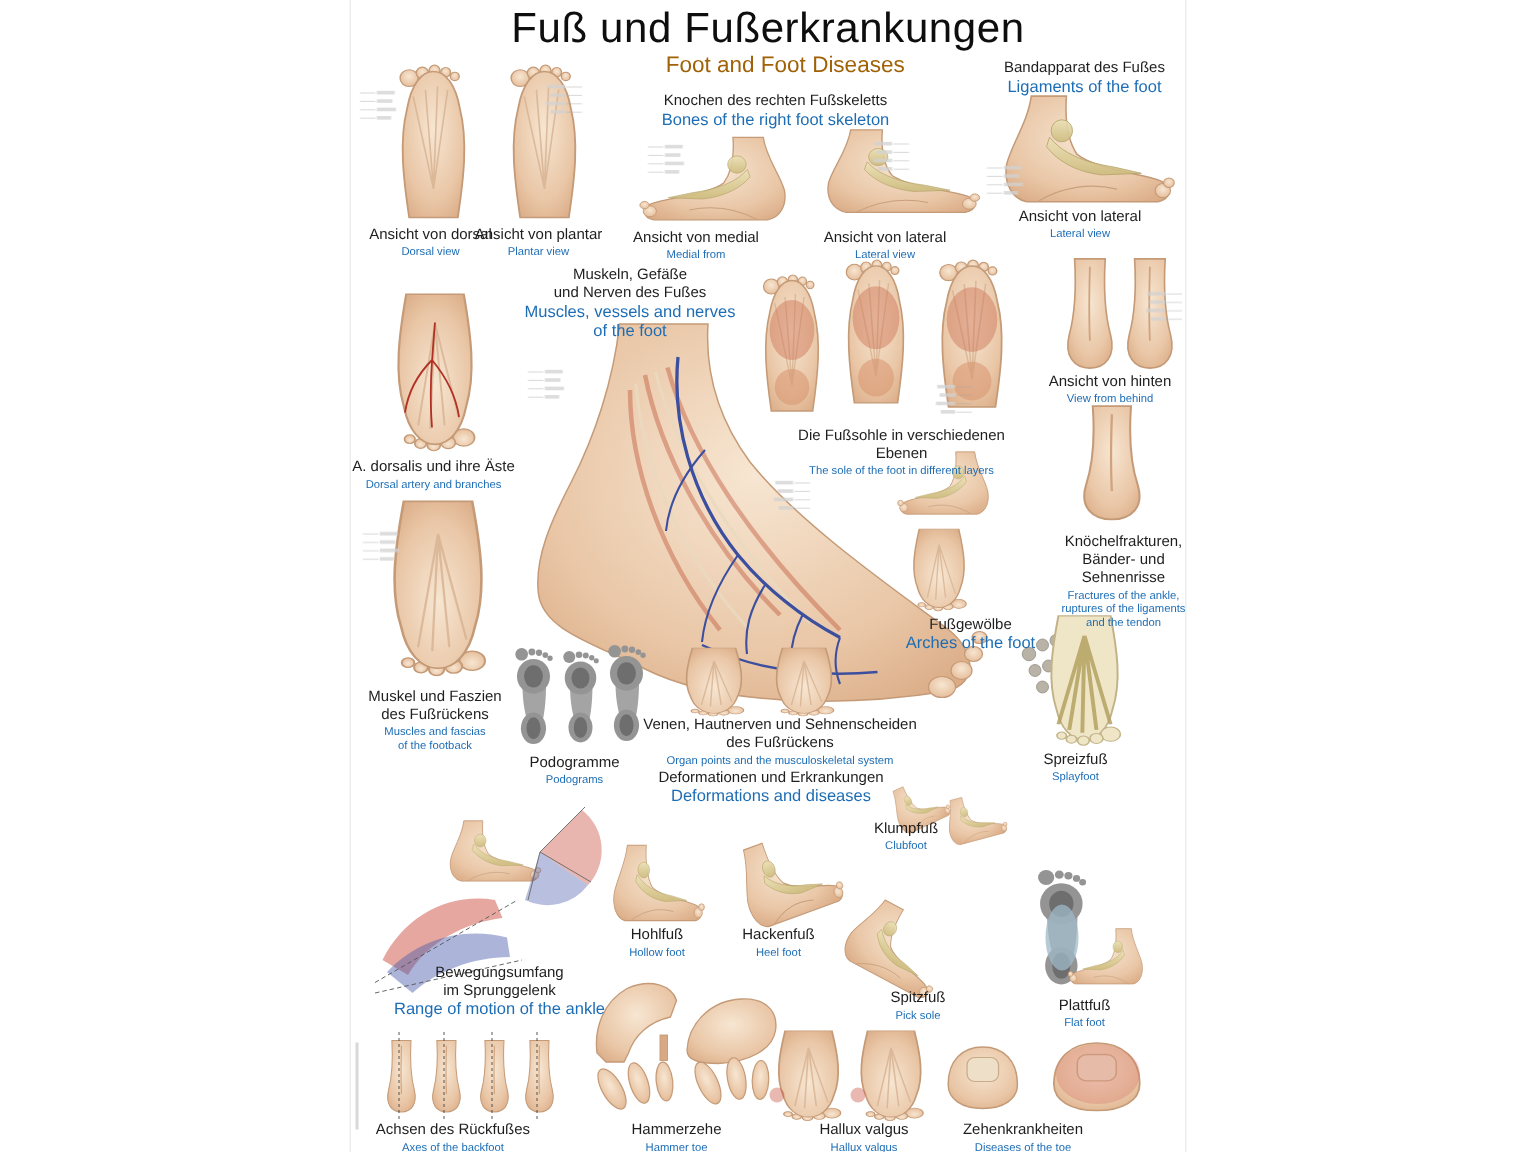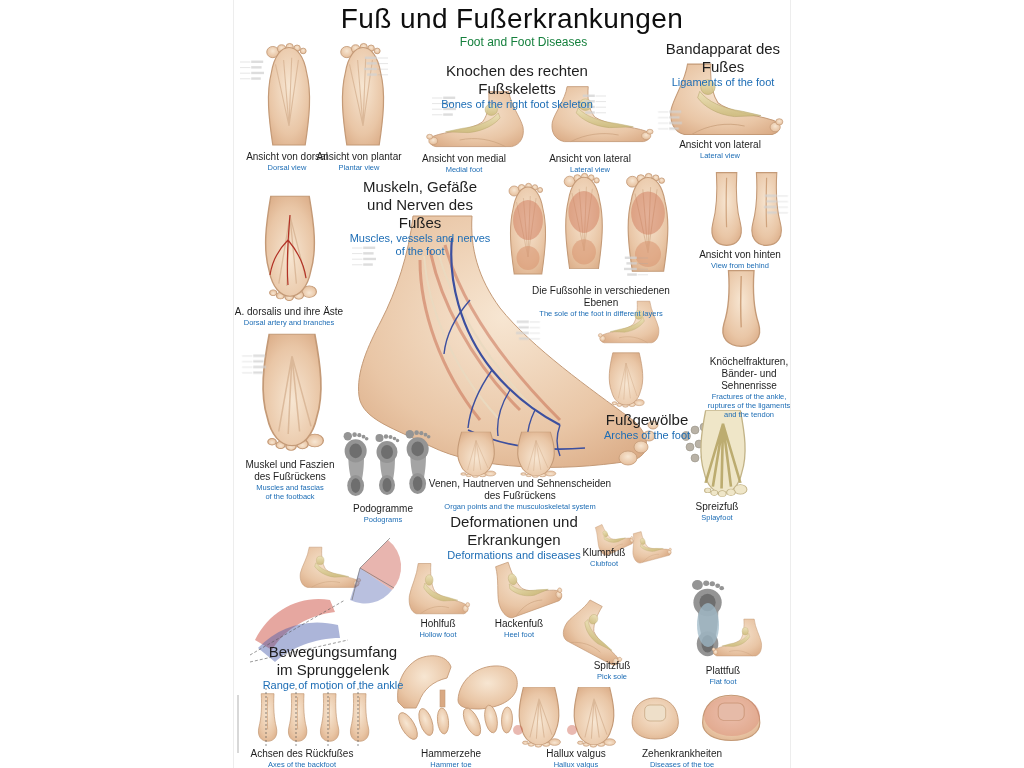--- a/index.html
+++ b/index.html
@@ -2,25 +2,25 @@
 <html><head>
 <meta charset="utf-8">
 <style>
   html,body{margin:0;padding:0;background:#ffffff;width:1024px;height:768px;overflow:hidden;
     font-family:"Liberation Sans",sans-serif;}
   #poster{position:relative;width:1024px;height:768px;background:#ffffff;}
   #art{position:absolute;left:0;top:0;}
   .edge{position:absolute;top:0;bottom:0;width:1px;background:#ededed;}
   #title{position:absolute;top:4px;left:0;width:100%;text-align:center;}
   #title .de{font-size:28px;color:#0e0e0e;letter-spacing:.4px;line-height:1.05;}
-  #title .en{font-size:12px;color:#15803d;margin-top:2px;padding-left:23px;}
+  #title .en{font-size:15px;color:#a16207;margin-top:2px;padding-left:23px;}
   .cap{position:absolute;text-align:center;line-height:1.2;}
   .cap .de{color:#1e1e1e;font-size:10px;white-space:pre-line;}
   .cap .en{color:#1d6db5;font-size:7.5px;white-space:pre-line;}
-  .cap.hdr .de{font-size:15px;}
+  .cap.hdr .de{font-size:10px;}
   .cap.hdr .en{font-size:11px;}
 </style>
 </head>
 <body>
 
 <div id="poster">
   <div class="edge" style="left:233px"></div>
   <div class="edge" style="left:790px"></div>
 
   <svg id="art" width="1024" height="768">
@@ -250,21 +250,21 @@
   <div class="cap" style="left:237px;top:151px;width:100px">
     <div class="de">Ansicht von dorsal</div>
     <div class="en">Dorsal view</div>
   </div>
   <div class="cap" style="left:309px;top:151px;width:100px">
     <div class="de">Ansicht von plantar</div>
     <div class="en">Plantar view</div>
   </div>
   <div class="cap" style="left:414px;top:153px;width:100px">
     <div class="de">Ansicht von medial</div>
-    <div class="en">Medial foot</div>
+    <div class="en">Medial from</div>
   </div>
   <div class="cap" style="left:540px;top:153px;width:100px">
     <div class="de">Ansicht von lateral</div>
     <div class="en">Lateral view</div>
   </div>
   <div class="cap" style="left:670px;top:139px;width:100px">
     <div class="de">Ansicht von lateral</div>
     <div class="en">Lateral view</div>
   </div>
   <div class="cap hdr" style="left:345px;top:178px;width:150px">

